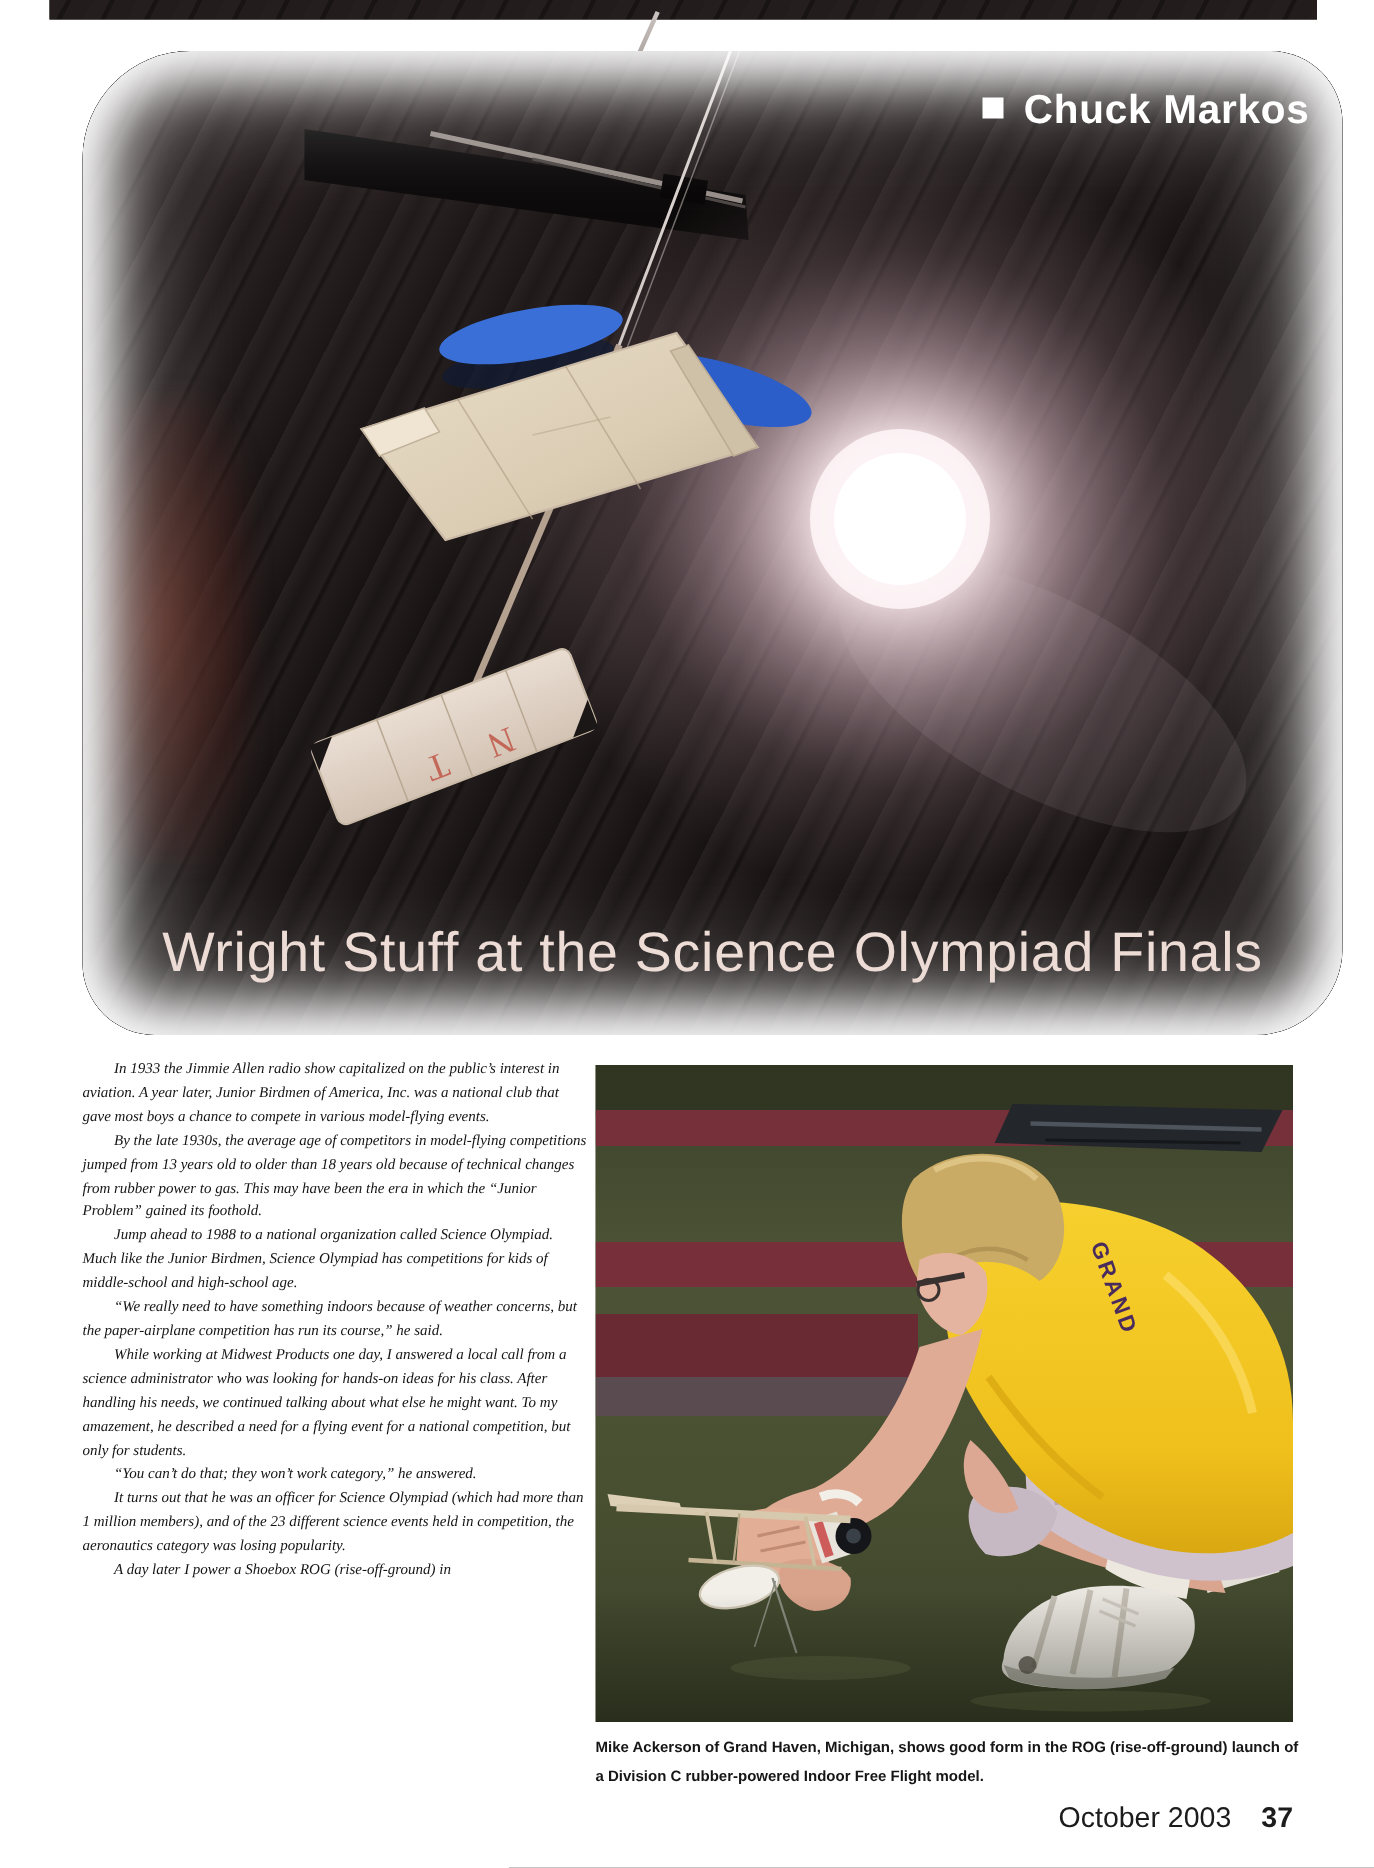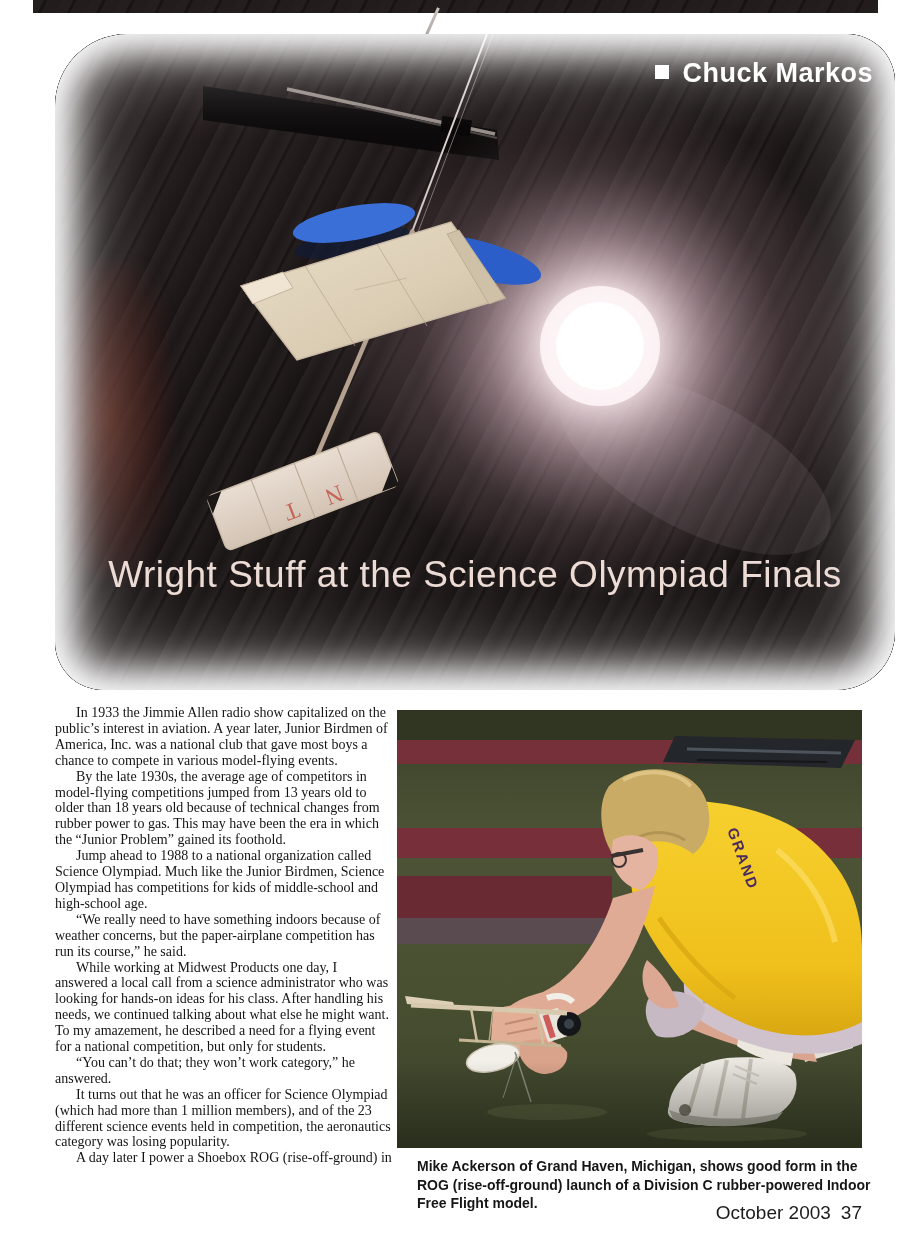--- a/index.html
+++ b/index.html
@@ -44,49 +44,49 @@
   }
   .byline{
     position:absolute;top:24px;right:22px;color:#ffffff;
     font-weight:bold;font-size:27px;letter-spacing:.5px;white-space:nowrap;
   }
   .byline .bullet{
     display:inline-block;width:14px;height:14px;background:#ffffff;
     margin-right:13px;vertical-align:3px;overflow:hidden;color:transparent;font-size:1px;
   }
   .hero-title{
-    position:absolute;left:0;right:0;top:520px;text-align:center;
+    position:absolute;left:0;right:0;top:580px;text-align:center;
     color:#ecdcd5;font-weight:300;font-size:37px;letter-spacing:.5px;white-space:nowrap;
   }
 
   
   .article-col{
     position:absolute;left:55px;top:705px;width:338px;
-    font-family:"Liberation Serif",serif;
-    font-size:14px;line-height:15.9px;color:#141414;
+    font-family:"Liberation Serif",serif;font-style:italic;
+    font-size:10px;line-height:15.9px;color:#141414;
   }
   .article-col p{margin:0;text-indent:21px;}
 
   
   .field-photo{
     position:absolute;left:397px;top:710px;width:465px;height:438px;
     overflow:hidden;background:#49502f;
   }
   .field-photo svg{position:absolute;inset:0;}
 
   .caption{
     position:absolute;left:397px;top:1157px;width:470px;
-    font-weight:bold;font-size:14px;line-height:18.5px;color:#161616;margin-left:20px;
+    font-weight:bold;font-size:10px;line-height:18.5px;color:#161616;
   }
 
   
   .folio{
     position:absolute;top:1202px;right:54px;font-size:19px;color:#1c1c1c;white-space:nowrap;
   }
-  .folio .pagenum{font-weight:normal;margin-left:10px;}
+  .folio .pagenum{font-weight:bold;margin-left:20px;}
 </style>
 </head>
 <body>
 
 <div class="page">
 
   <div class="bleed-strip"></div>
   <div class="gap-wire"></div>
 
   <div class="hero">

